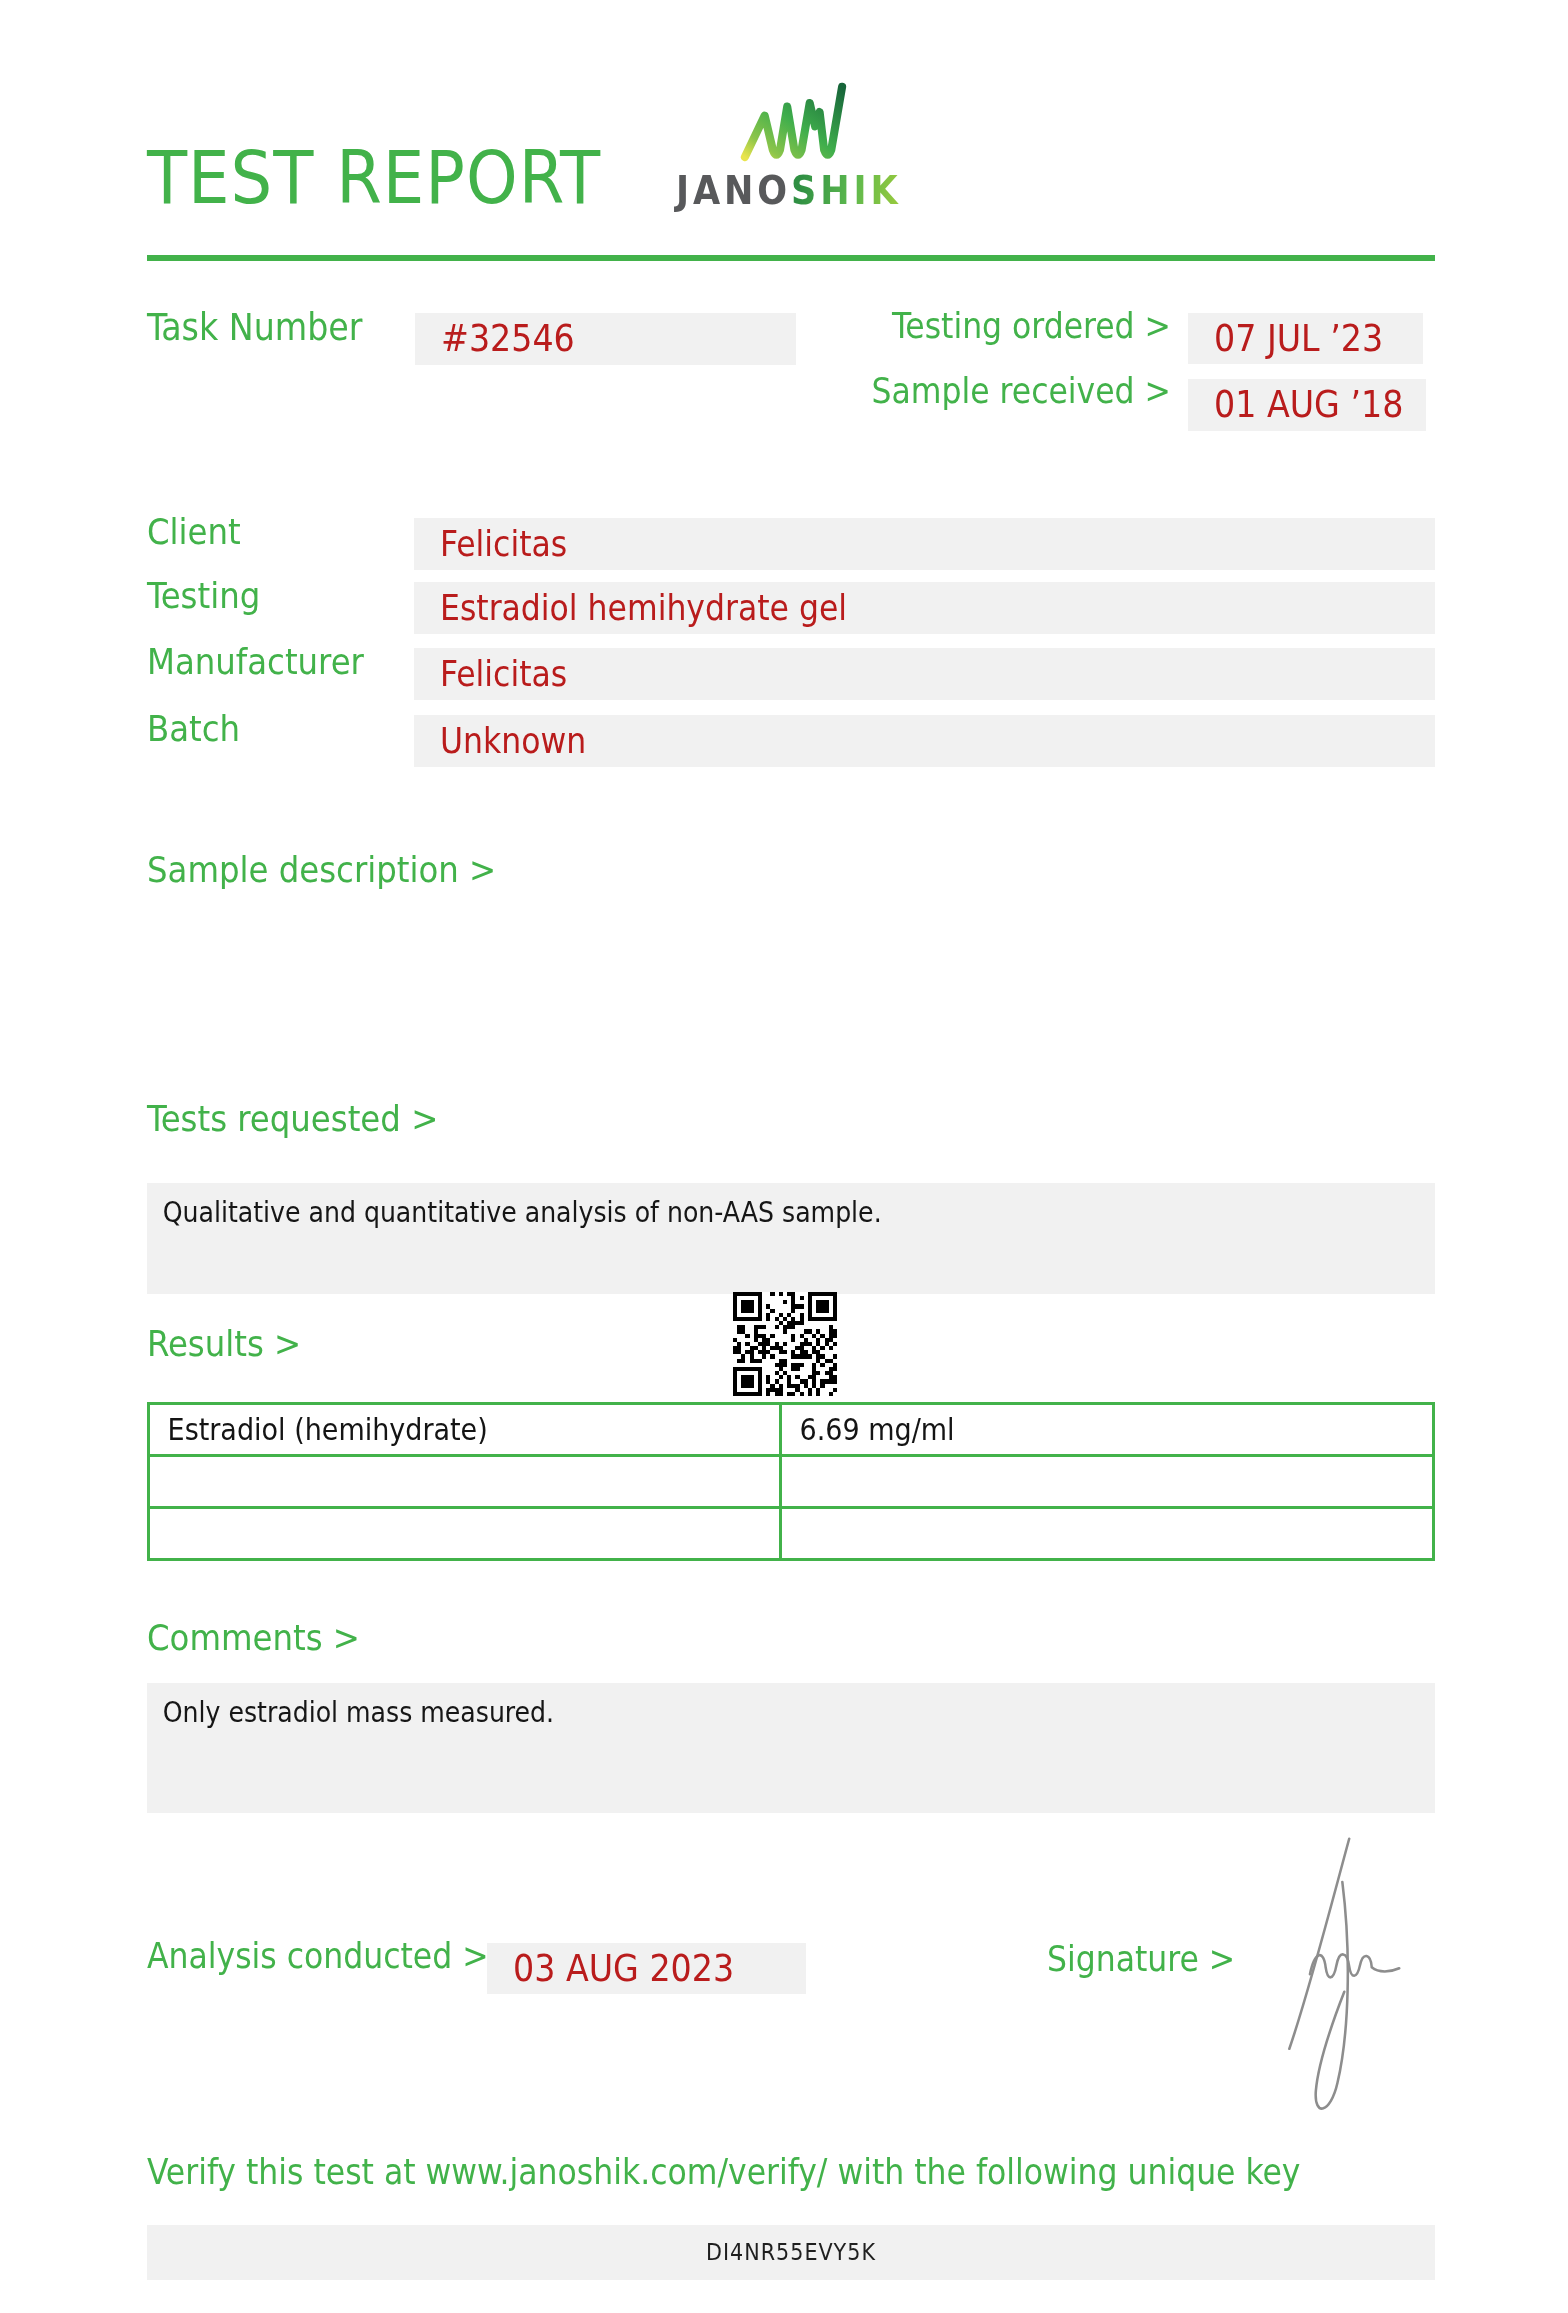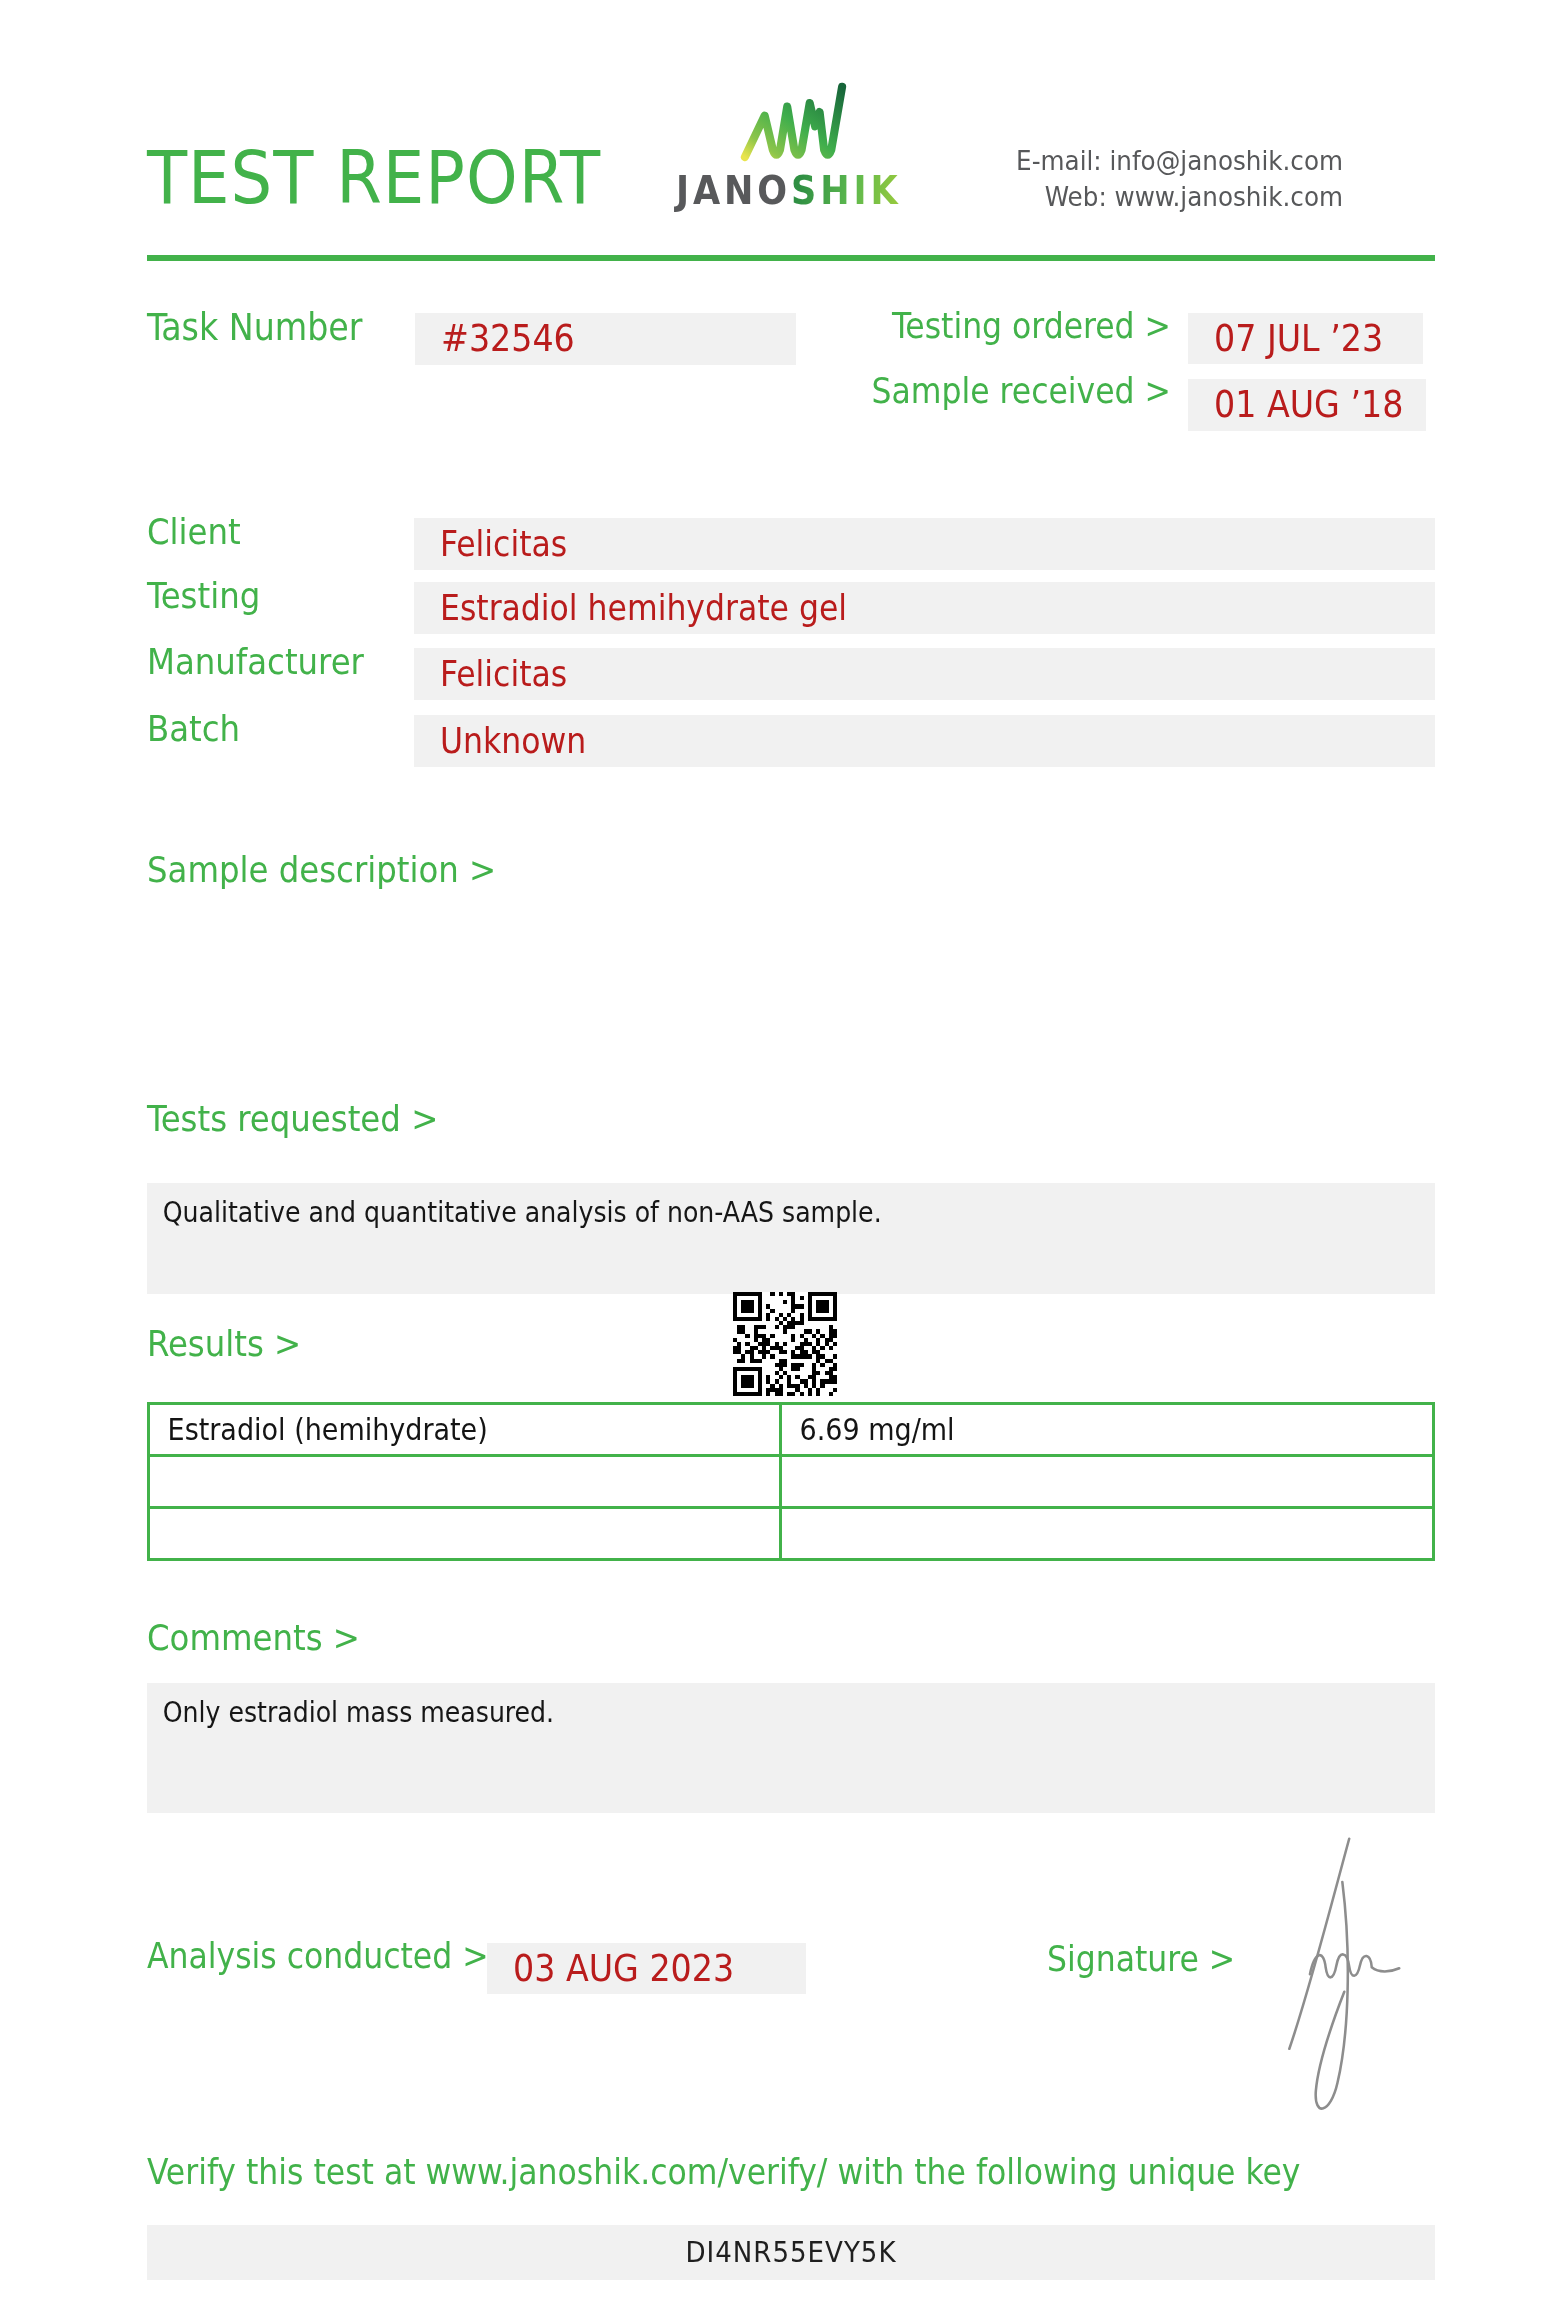--- a/index.html
+++ b/index.html
@@ -42,21 +42,21 @@
 
   
   .qr{position:absolute;left:733px;top:1292px;width:104px;height:104px;}
 
   
   .sig{position:absolute;left:1255px;top:1825px;}
 
   
   .verify{position:absolute;left:147px;top:2152px;width:1288px;font-size:35px;color:var(--green);white-space:nowrap;}
   .keybox{position:absolute;left:147px;top:2225px;width:1288px;height:55px;background:var(--boxgray);
-          font-size:29px;color:#1f1f1f;text-align:center;line-height:55px;letter-spacing:1px;}
+          font-size:23px;color:#1f1f1f;text-align:center;line-height:55px;letter-spacing:1px;}
 </style>
 </head>
 <body>
 
 <div class="page">
 
   <div class="title">TEST REPORT</div>
 
   <div class="logo">
     <svg width="122" height="90" viewBox="0 0 130 100" fill="none">
@@ -66,24 +66,20 @@
           <stop offset="18%" stop-color="#8cc54a"></stop>
           <stop offset="50%" stop-color="#3fae4c"></stop>
           <stop offset="100%" stop-color="#17653a"></stop>
         </linearGradient>
       </defs>
       <path d="M16,90 L38,44 L47,82 Q51,93 55,82 L63,34 L71,82 Q75,93 79,82 L88,30 L94,56 L99,40 L104,82 Q108,93 112,82 L124,12" stroke="url(#lgicon)" stroke-width="9" stroke-linecap="round" stroke-linejoin="round"></path>
     </svg>
     <div class="brandname"><span>JANO</span><span class="grn">SHIK</span></div>
   </div>
 
-  <div class="contact">
-    <div>E-mail: info@janoshik.com</div>
-    <div>Web: www.janoshik.com</div>
-  </div>
 
   <div class="divider"></div>
 
   <div class="glabel" style="left:147px;top:306px;font-size:37px;">Task Number</div>
   <div class="vbox" style="left:415px;top:299px;width:381px;height:52px;font-size:37px;">#32546</div>
 
   <div class="lbl-right" style="left:843px;top:306px;width:328px;">Testing ordered  &gt;</div>
   <div class="vbox" style="left:1188px;top:299px;width:235px;height:51px;font-size:37px;">07 JUL ’23</div>
 
   <div class="lbl-right" style="left:843px;top:371px;width:328px;">Sample received &gt;</div>

